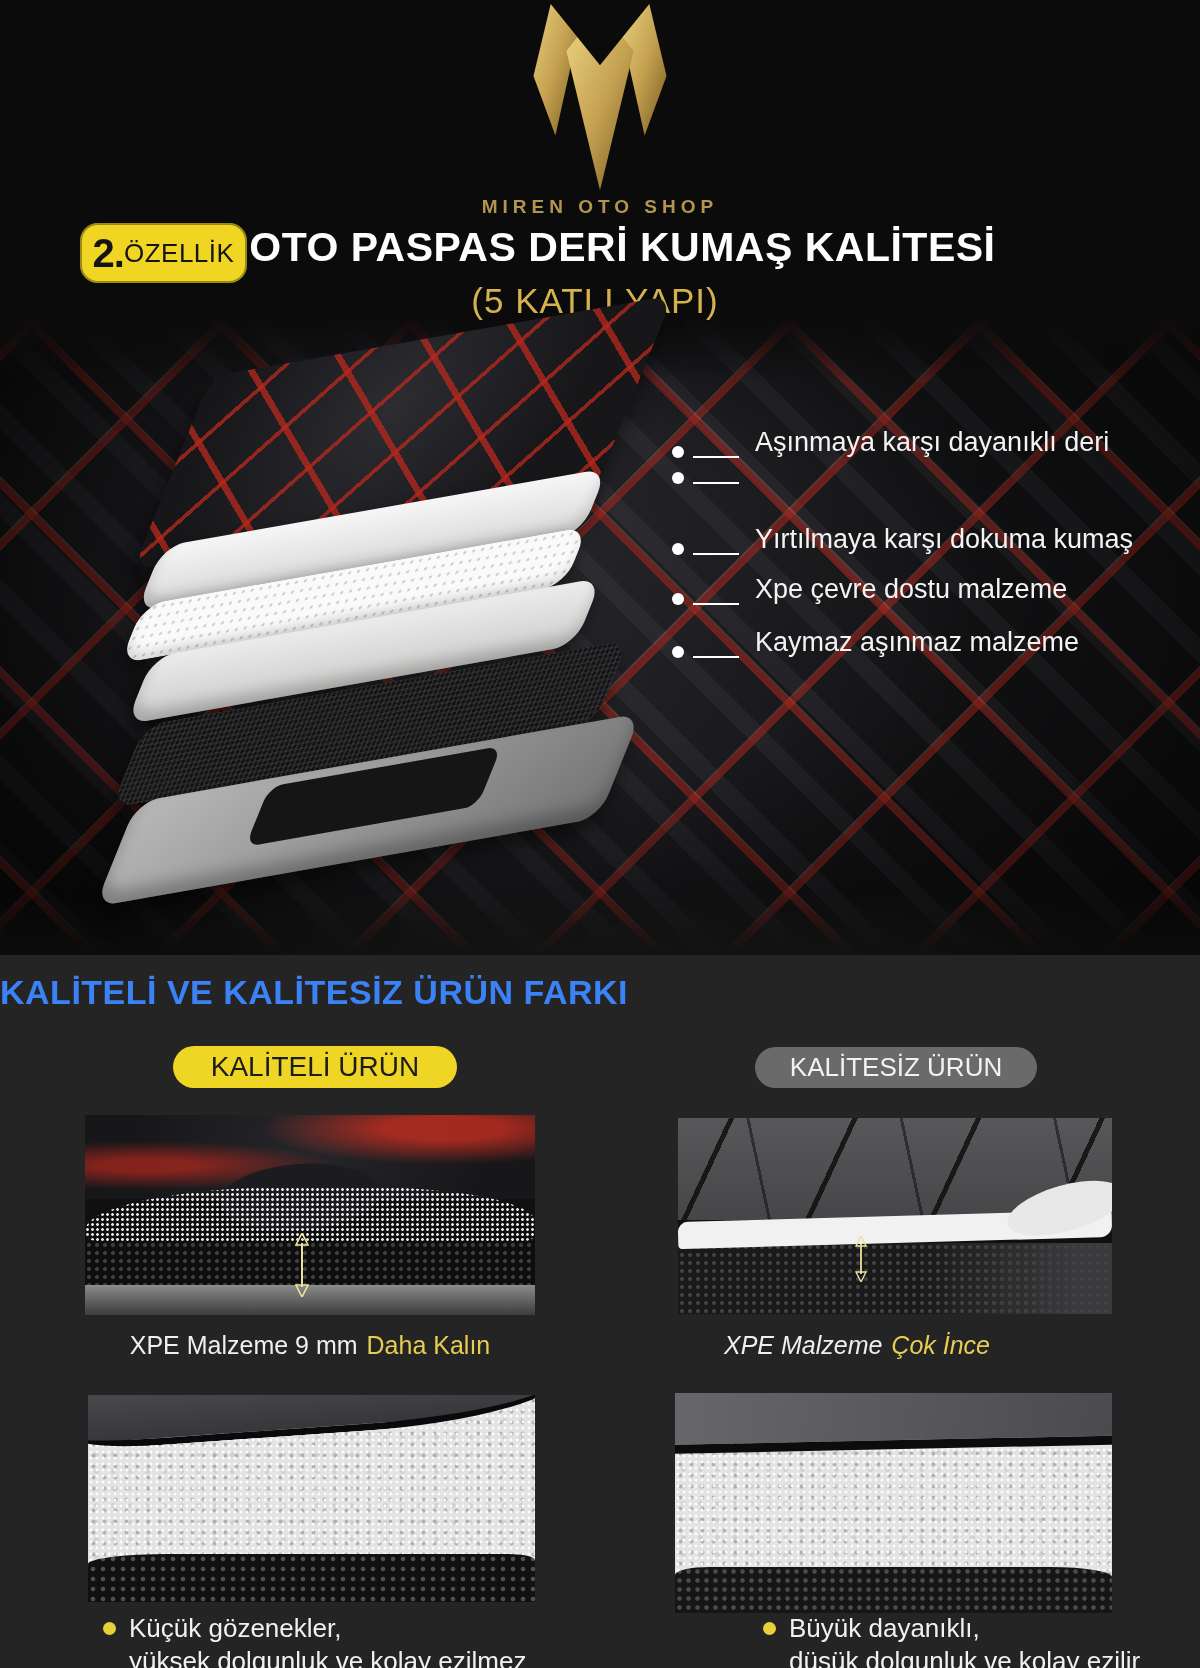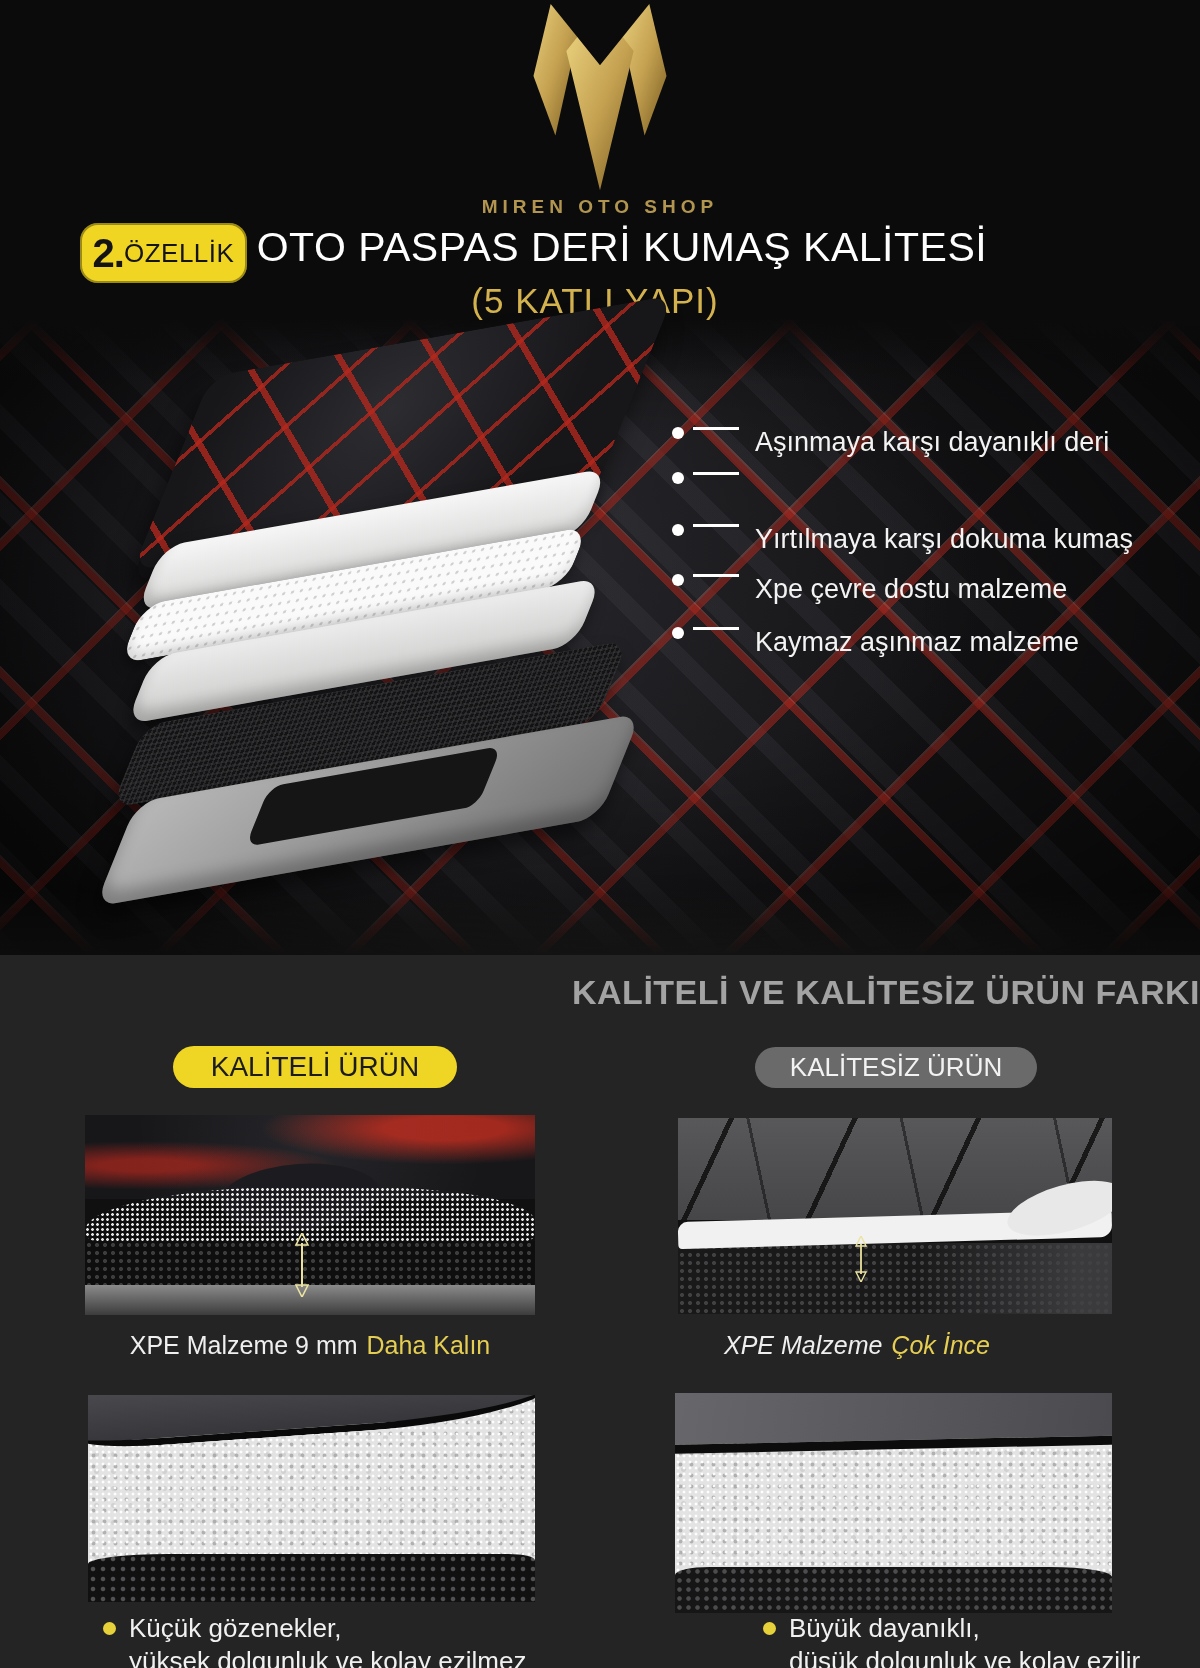--- a/index.html
+++ b/index.html
@@ -37,21 +37,21 @@
   .feature-badge{
     position:absolute;left:80px;top:223px;width:167px;height:60px;
     background:#f0d522;border-radius:18px;display:flex;align-items:center;justify-content:center;
     color:#141414;box-shadow:0 0 0 2px rgba(0,0,0,.35) inset;
   }
   .feature-badge .num{font-size:40px;font-weight:700;letter-spacing:-1px;}
   .feature-badge .lbl{font-size:26px;font-weight:500;letter-spacing:.5px;}
   
   .page-title{
     position:absolute;left:50%;top:224px;transform:translateX(-47%);
-    white-space:nowrap;color:#fefefe;font-size:41px;font-weight:400;letter-spacing:.5px;
+    white-space:nowrap;color:#fefefe;font-size:41px;font-weight:700;letter-spacing:.5px;
   }
   .page-subtitle{
     position:absolute;left:50%;top:281px;transform:translateX(-52%);
     white-space:nowrap;color:#d4b24e;font-size:35px;font-weight:500;letter-spacing:1px;
   }
   
   .stack{position:absolute;left:50px;top:338px;width:660px;height:500px;}
   .plate{position:absolute;transform:rotate(-10deg) skewX(-32deg);border-radius:22px;}
   .plate.leather{
     left:118px;top:6px;width:470px;height:178px;
@@ -91,29 +91,29 @@
     left:62px;top:424px;width:512px;height:96px;
     background:linear-gradient(140deg,#b9b9b9,#737374);
     box-shadow:inset 0 -12px 14px rgba(0,0,0,.25), 0 12px 18px rgba(0,0,0,.5);
     overflow:hidden;
   }
   .plate.antislip .cutout{
     position:absolute;left:27%;top:8%;width:46%;height:58%;
     background:#151516;border-radius:14px;
   }
   
-  .callout{position:absolute;left:672px;display:flex;align-items:flex-start;}
+  .callout{position:absolute;left:672px;display:flex;align-items:flex-end;}
   .callout .dot{width:12px;height:12px;border-radius:50%;background:#fff;flex:0 0 auto;}
   .callout .line{width:46px;height:2.5px;background:#fff;margin-left:9px;flex:0 0 auto;}
   .callout .txt{margin-left:16px;color:#f3f3f3;font-size:27px;font-weight:400;white-space:nowrap;}
   
   .section2{position:absolute;left:0;top:955px;width:1200px;height:713px;background:#242424;}
   .section-heading{
-    position:absolute;left:0;top:18px;width:1200px;text-align:right;
-    color:#a3a3a3;font-size:34px;font-weight:700;letter-spacing:.5px;
+    position:absolute;left:0;top:18px;width:1200px;text-align:left;
+    color:#3b82f6;font-size:34px;font-weight:700;letter-spacing:.5px;
   }
   .pill{
     position:absolute;display:flex;align-items:center;justify-content:center;
     border-radius:21px;white-space:nowrap;
   }
   .pill.good{left:173px;top:91px;width:284px;height:42px;background:#f0d624;color:#1c1c1c;font-size:28px;font-weight:500;}
   .pill.poor{left:755px;top:92px;width:282px;height:41px;background:#6a6a6a;color:#f2f2f2;font-size:26px;font-weight:400;}
   
   .ximg{position:absolute;overflow:hidden;background:#101010;}
   

